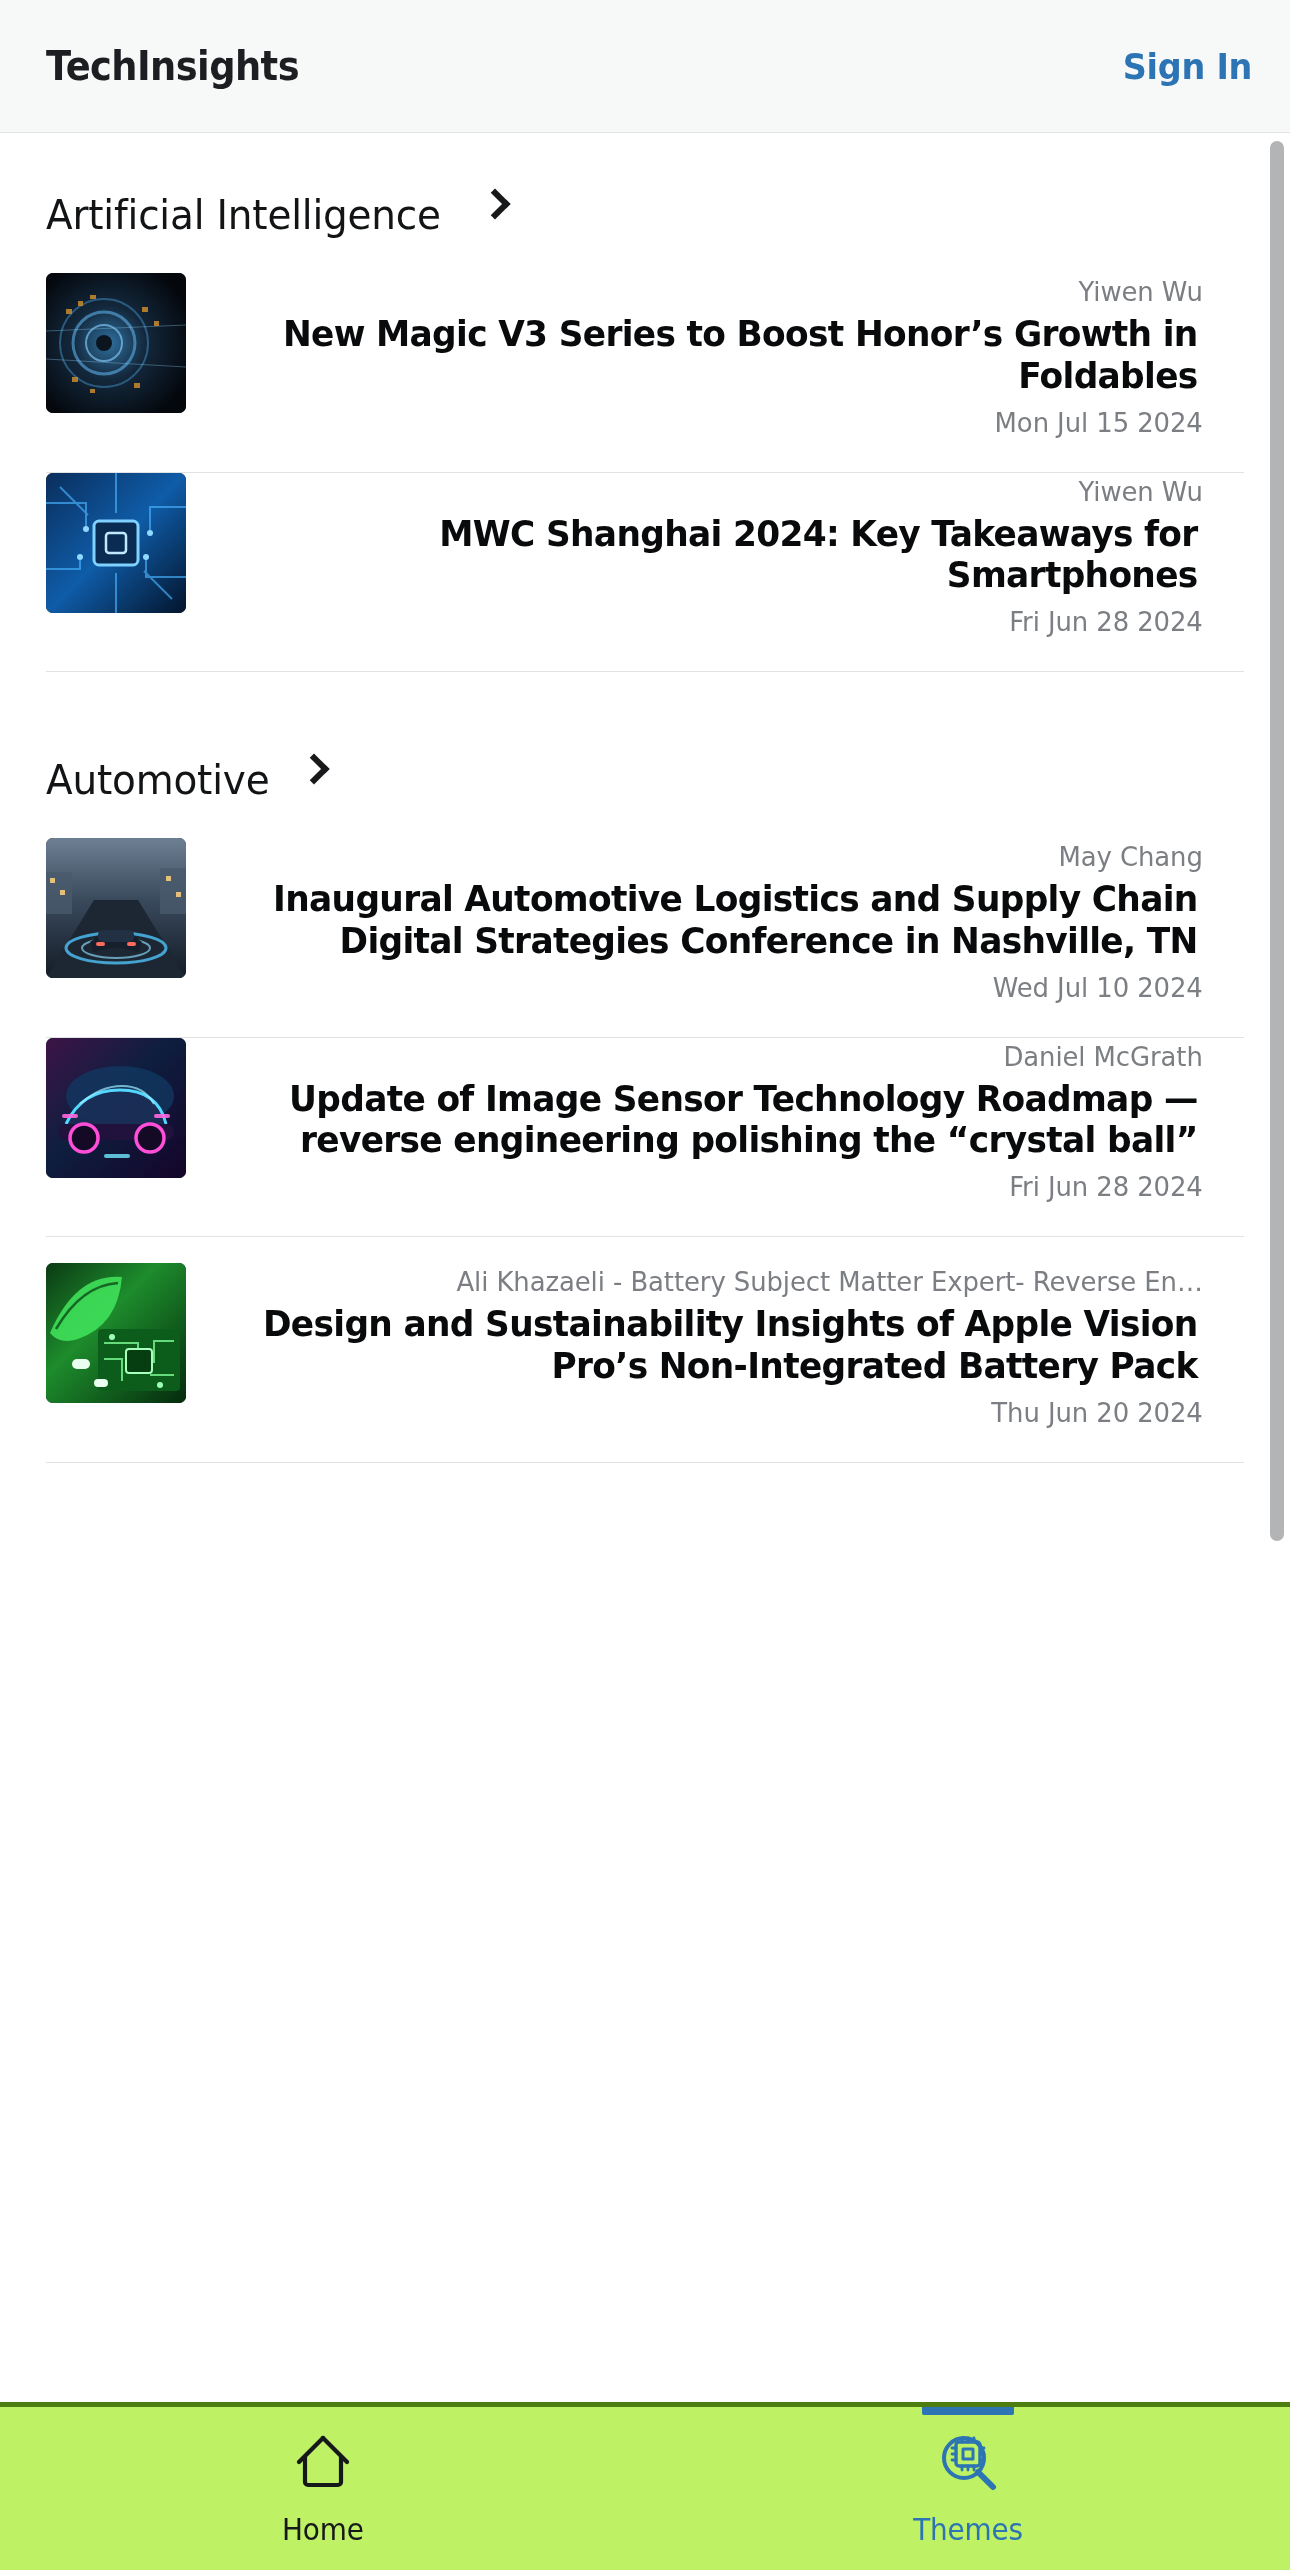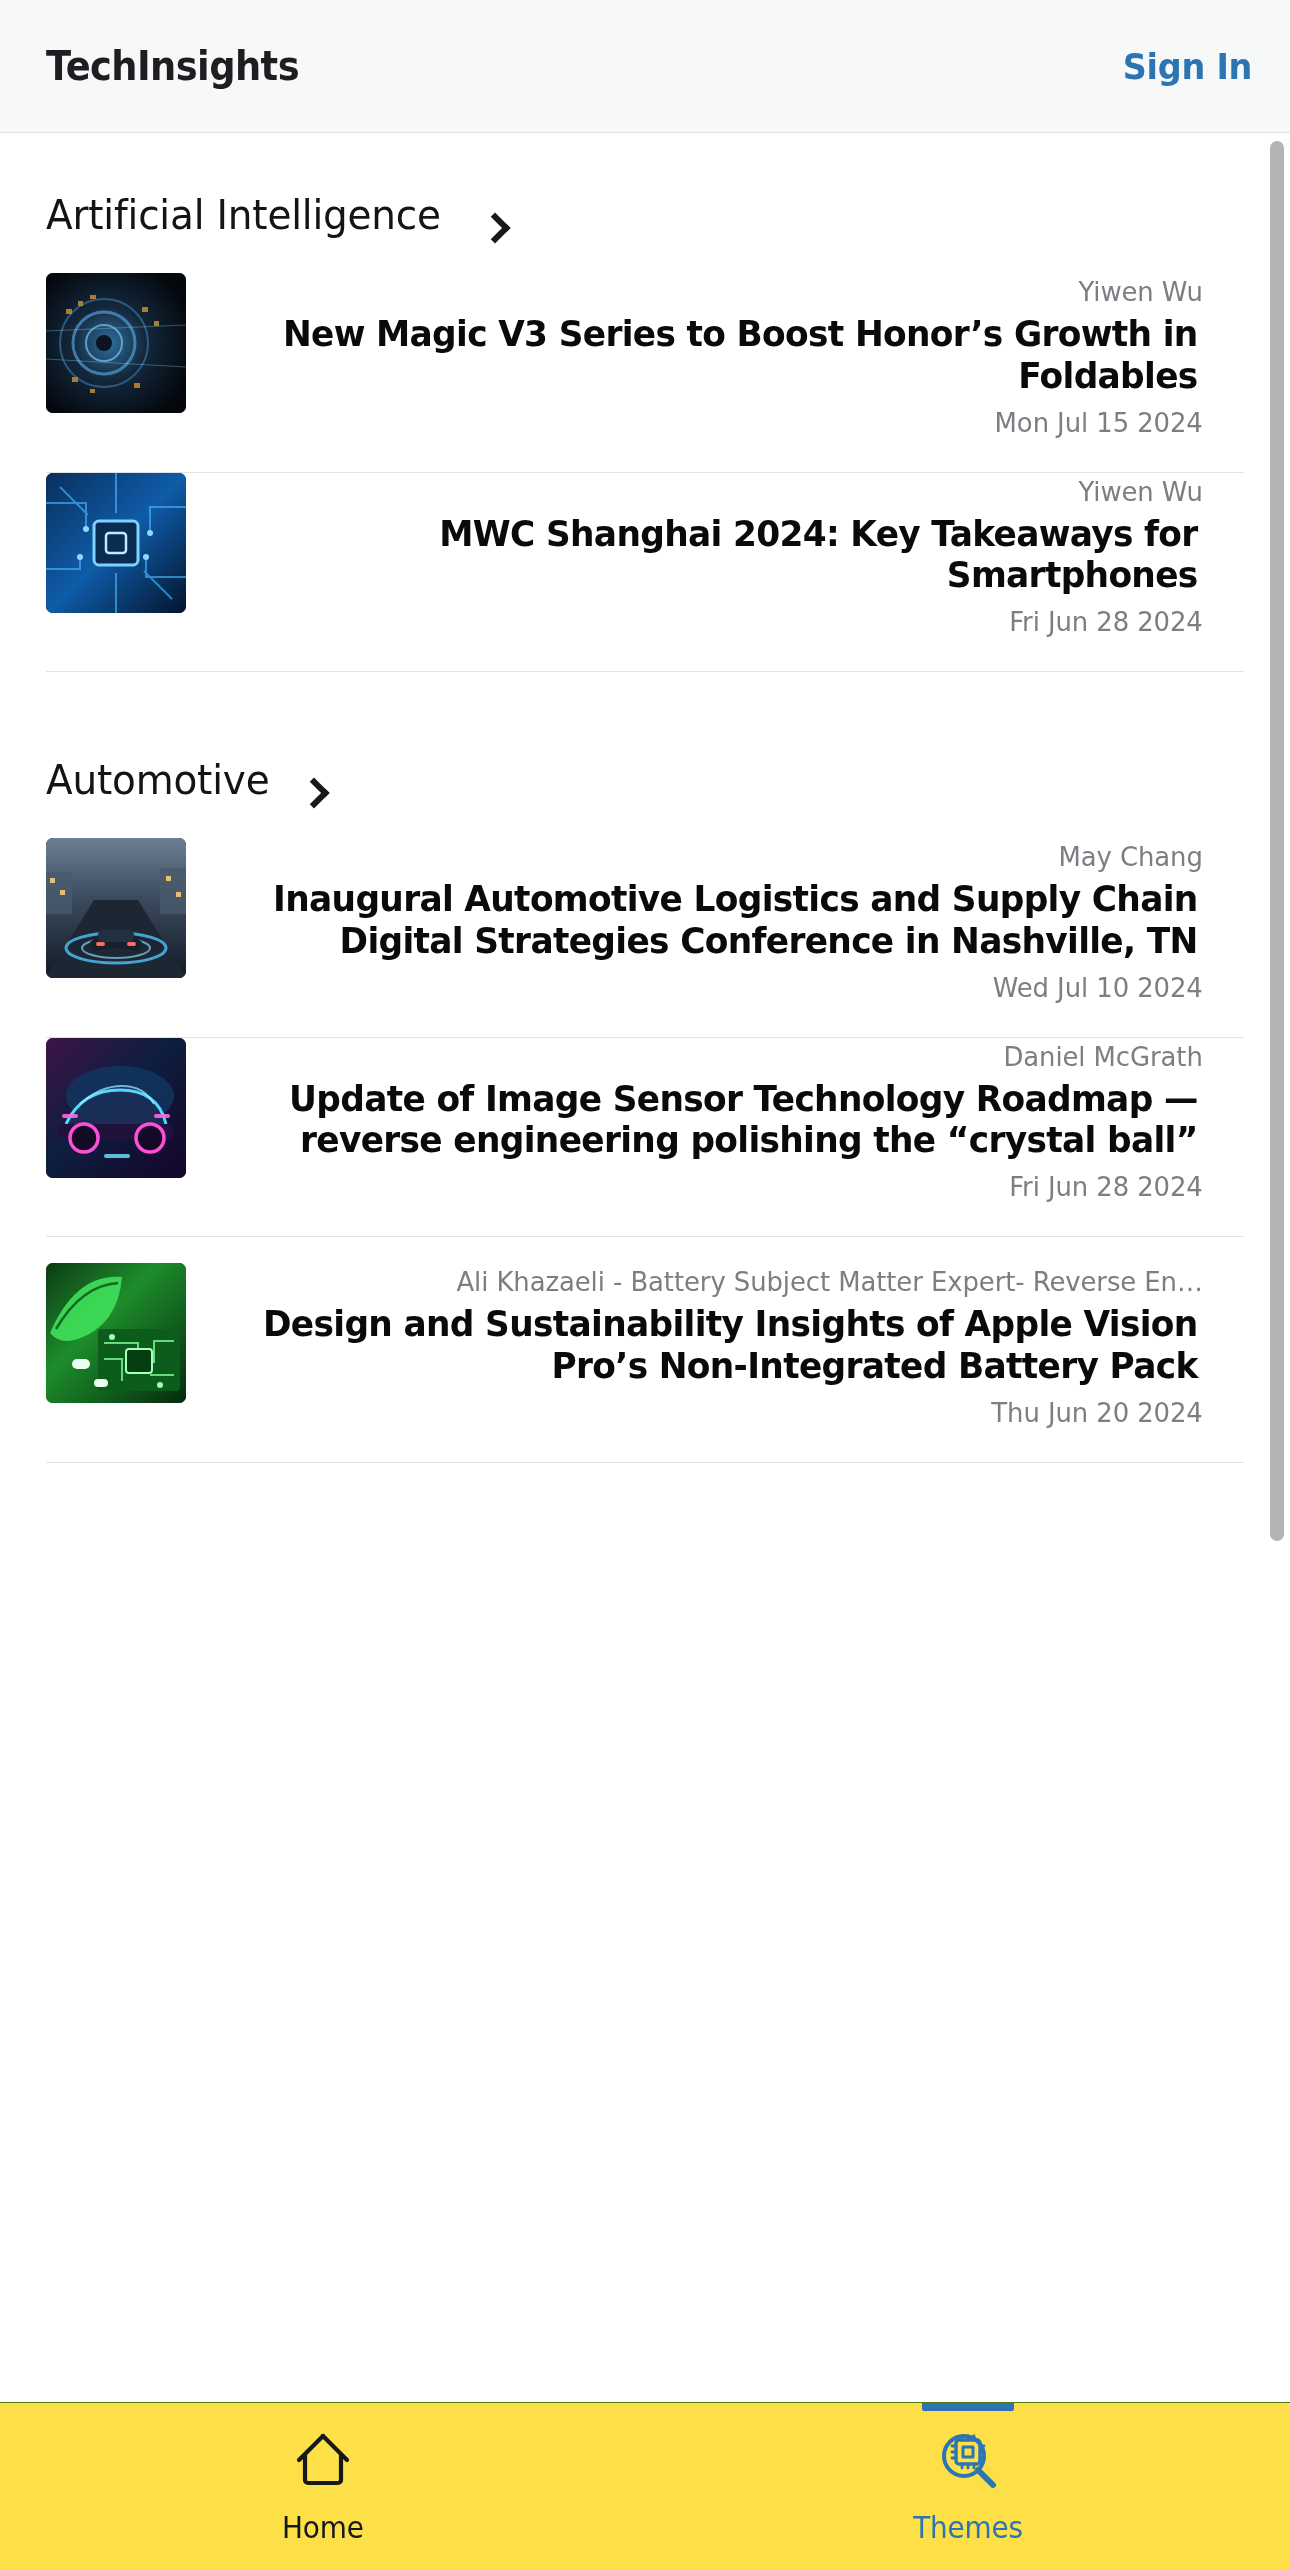--- a/index.html
+++ b/index.html
@@ -57,21 +57,21 @@
     overflow: hidden;
     background: #ffffff;
   }
   .content {
     padding: 0 46px 0 46px;
   }
 
   .section { }
   .section-head {
     display: flex;
-    align-items: flex-end;
+    align-items: flex-start;
     gap: 20px;
     padding-top: 58px;
     padding-bottom: 34px;
     cursor: pointer;
   }
   .section-title {
     font-family: "DejaVu Sans", sans-serif;
     font-size: 41px;
     font-weight: 400;
     color: #121416;
@@ -174,22 +174,22 @@
     border-radius: 7px;
     background: #b2b4b6;
     pointer-events: auto;
     cursor: pointer;
   }
 
   
   .tabbar {
     flex: 0 0 auto;
     height: 168px;
-    background: #fde047;
-    border-top: 1px solid #4d7c0f;
+    background: #bef264;
+    border-top: 5px solid #4d7c0f;
     display: flex;
     align-items: stretch;
   }
   .tab {
     flex: 1 1 0;
     position: relative;
     display: flex;
     flex-direction: column;
     align-items: center;
     justify-content: center;

